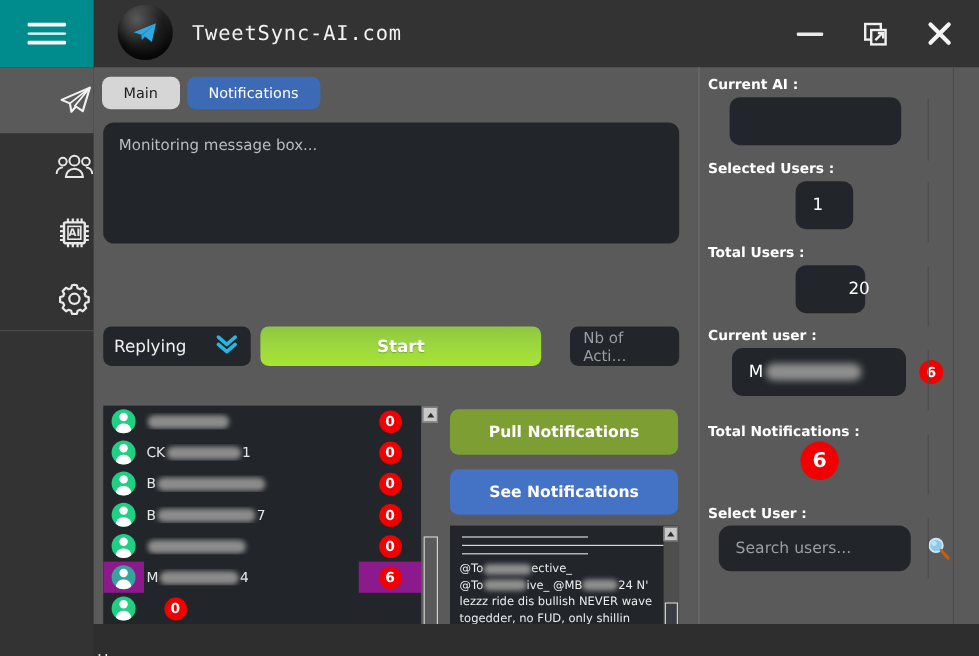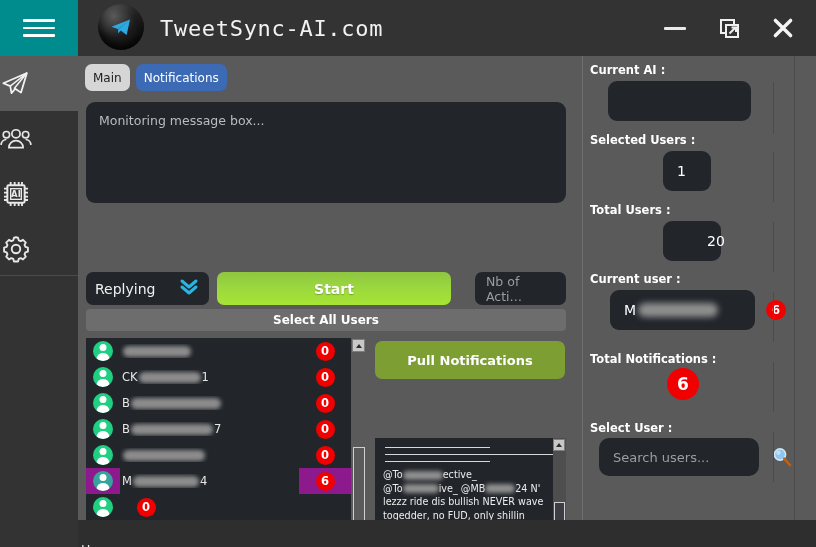--- a/index.html
+++ b/index.html
@@ -33,57 +33,57 @@
   .app-logo {
     position: absolute; left: 98px; top: 4px; width: 46px; height: 46px;
     border-radius: 50%;
     background: radial-gradient(circle at 34% 26%, #5a5a5a 0%, #1c1c1c 48%, #0a0a0a 100%);
     box-shadow: inset 0 -5px 9px rgba(0,0,0,.85), inset 0 3px 6px rgba(255,255,255,.10);
     display: flex; align-items: center; justify-content: center;
   }
   .app-title {
     position: absolute; left: 160px; top: 0; height: 56px;
     display: flex; align-items: center;
-    color: #f2f2f2; font-size: 22px; letter-spacing: .7px;
+    color: #f2f2f2; font-size: 17px; letter-spacing: .7px;
     font-family: "DejaVu Sans Mono", "Liberation Mono", monospace;
   }
   .winbtns { position: absolute; right: 6px; top: 0; height: 56px; display: flex; align-items: center; }
   .winbtn {
     width: 54px; height: 56px; display: flex; align-items: center; justify-content: center;
     color: #f4f4f4;
   }
   .winbtn .min-bar { width: 22px; height: 3px; background: #eaeaea; border-radius: 1px; }
 
   
   .rail {
     position: absolute; left: 0; top: 56px; width: 78px; height: 491px;
     background: #333333;
   }
   .rail-item {
-    width: 78px; height: 55px; display: flex; align-items: center; justify-content: flex-start;
+    width: 78px; height: 55px; display: flex; align-items: center; justify-content: flex-end;
   }
   .rail-item.active { background: #5a5a5a; }
   .rail-spacer-line { position: absolute; left: 0; top: 219px; width: 78px; height: 1px; background: #4a4a4a; }
 
   
   .body-area {
     position: absolute; left: 78px; top: 56px; width: 738px; height: 464px;
     background: #5a5a5a;
   }
   .panel-divider {
     position: absolute; left: 504px; top: 0; width: 1px; height: 464px; background: #6e6e6e;
   }
   .panel-divider-right {
     position: absolute; left: 716px; top: 0; width: 1px; height: 464px; background: #4b4b4b;
   }
 
   
   .tabs { position: absolute; left: 7px; top: 8px; display: flex; gap: 6px; }
   .tab {
-    height: 27px; padding: 0 8px; border-radius: 7px;
+    height: 27px; padding: 0 18px; border-radius: 7px;
     display: flex; align-items: center; justify-content: center;
     font-size: 12px; color: #1d1d1d; background: #d6d6d6;
   }
   .tab.blue { background: #3d6ab5; color: #ffffff; }
 
   
   .monitor-box {
     position: absolute; left: 8px; top: 46px; width: 480px; height: 101px;
     background: #22262b; border-radius: 9px;
     color: #b9bcc0; font-size: 12.5px; padding: 11px 13px;
@@ -350,21 +350,20 @@
           <svg width="22" height="18" viewBox="0 0 22 18" aria-hidden="true">
             <path d="M4 3 11 9 18 3" fill="none" stroke="#28b6e0" stroke-width="3" stroke-linecap="round" stroke-linejoin="round"></path>
             <path d="M4 9 11 15 18 9" fill="none" stroke="#28b6e0" stroke-width="3" stroke-linecap="round" stroke-linejoin="round"></path>
           </svg>
         </span>
       </div>
       <div class="start-btn">Start</div>
       <div class="nb-input">Nb of Acti…</div>
     </div>
 
-    <div class="select-all">Select All Users</div>
 
     <div class="userlist">
       <div class="user-row">
         <div class="avatar-cell">
             <div class="avatar"></div>
           </div>
         <div class="uname"><span class="redact" style="width:68px"></span></div>
         <div class="badge-cell">
             <div class="badge">0</div>
           </div>
@@ -435,20 +434,21 @@
 
     <div class="sbar">
       <div class="sbar-btn up">
           <div class="arr u"></div>
         </div>
       <div class="sbar-thumb"></div>
 
     </div>
 
     <div class="pull-btn">Pull Notifications</div>
+    <div class="see-btn">See Notifications</div>
 
     <div class="notif-box">
       <div class="hr-line hr-short"></div>
       <div class="hr-line hr-long"></div>
       <div class="hr-line hr-short"></div>
       <div class="notif-line">
         <span>@To</span><span class="redact-inline" style="width:40px"></span><span>ective_</span>
       </div>
       <div class="notif-line">
         <span>@To</span><span class="redact-inline" style="width:36px"></span><span>ive_ @MB</span><span class="redact-inline" style="width:30px"></span><span>24 N'</span>

